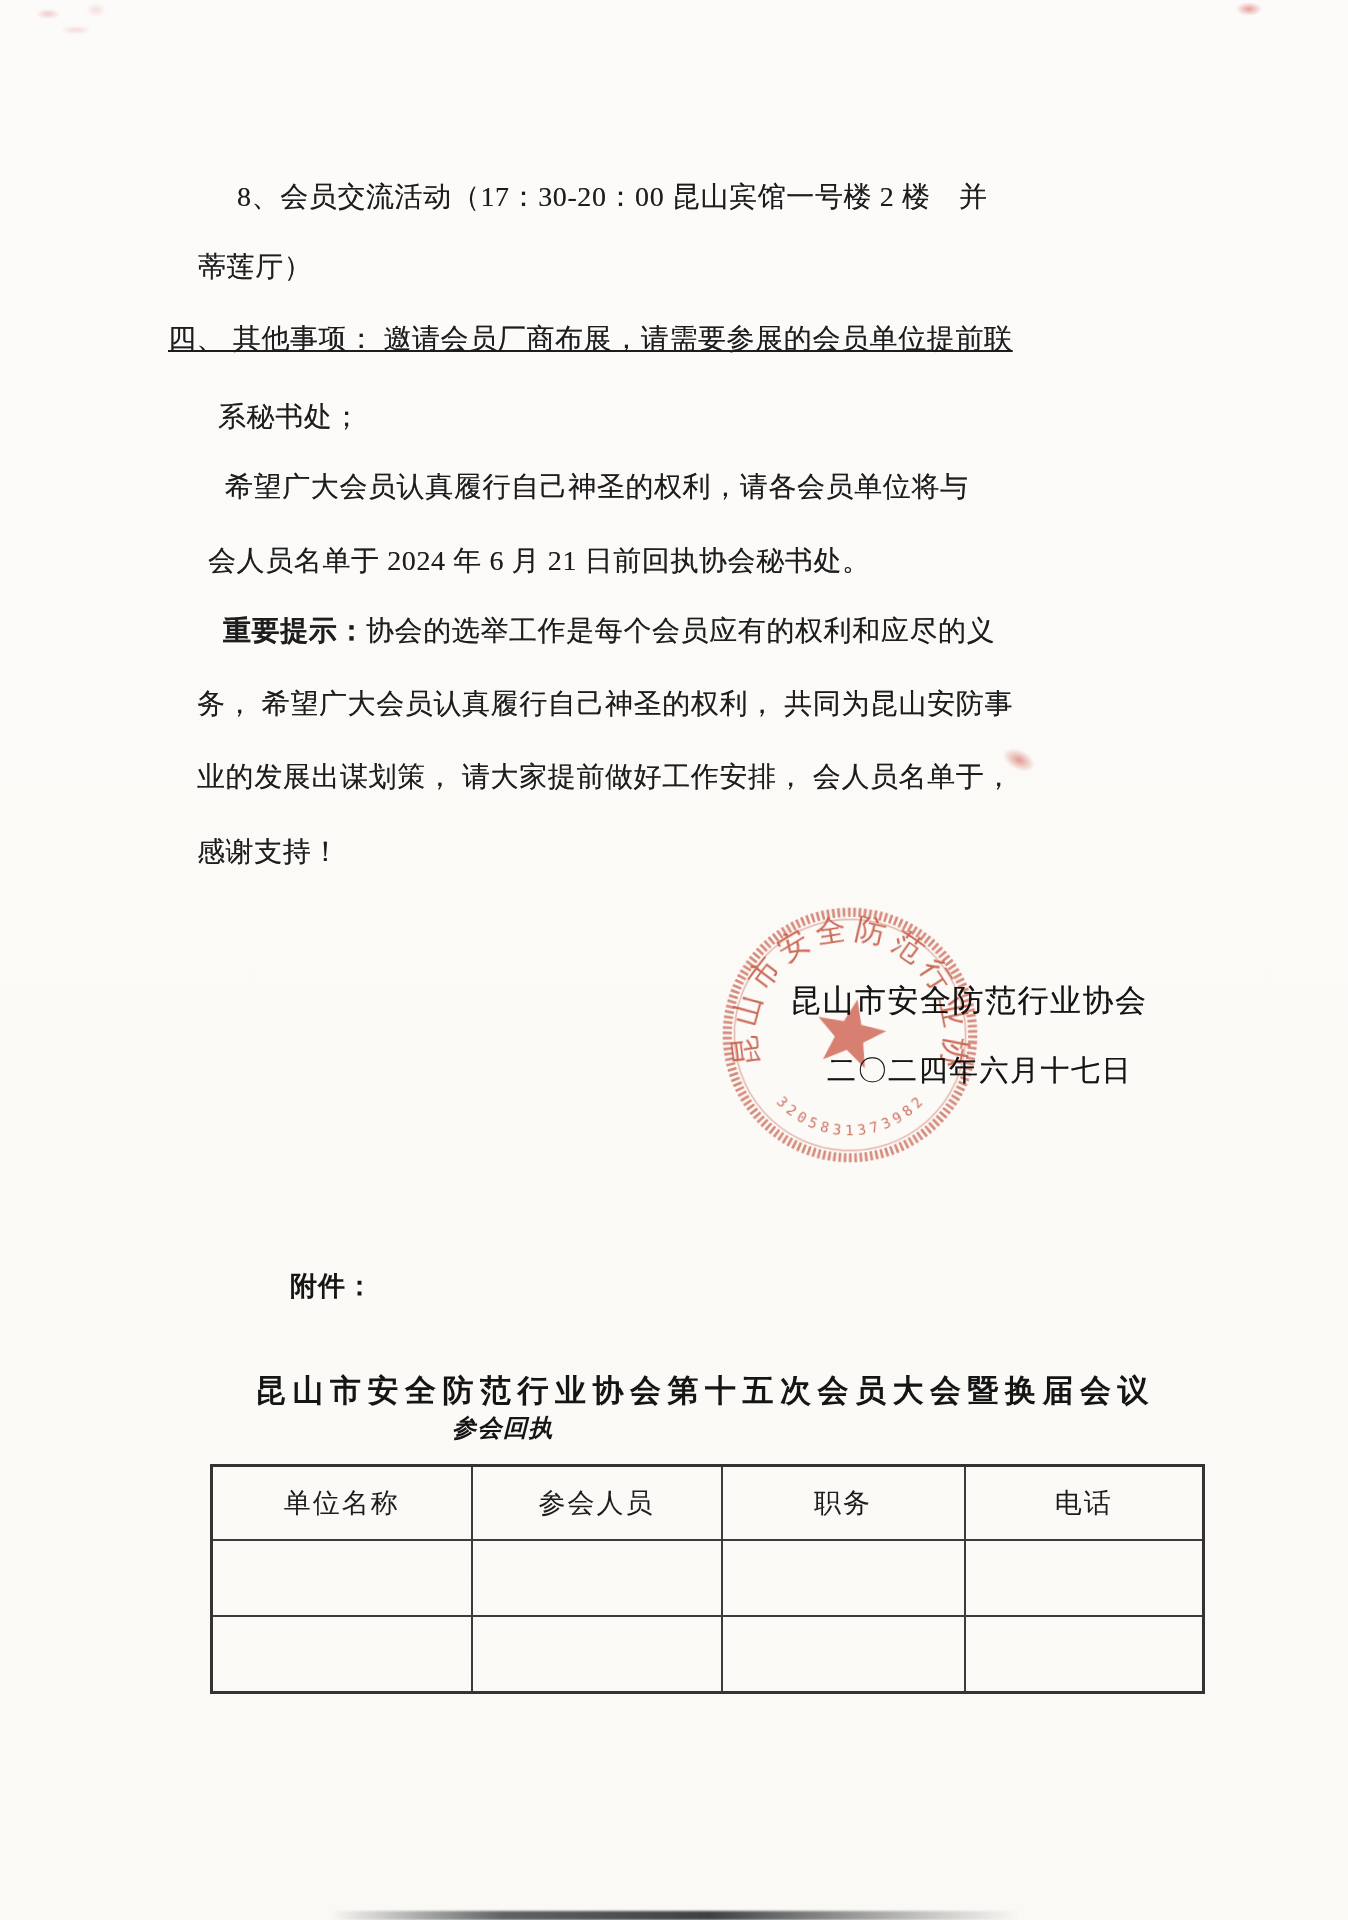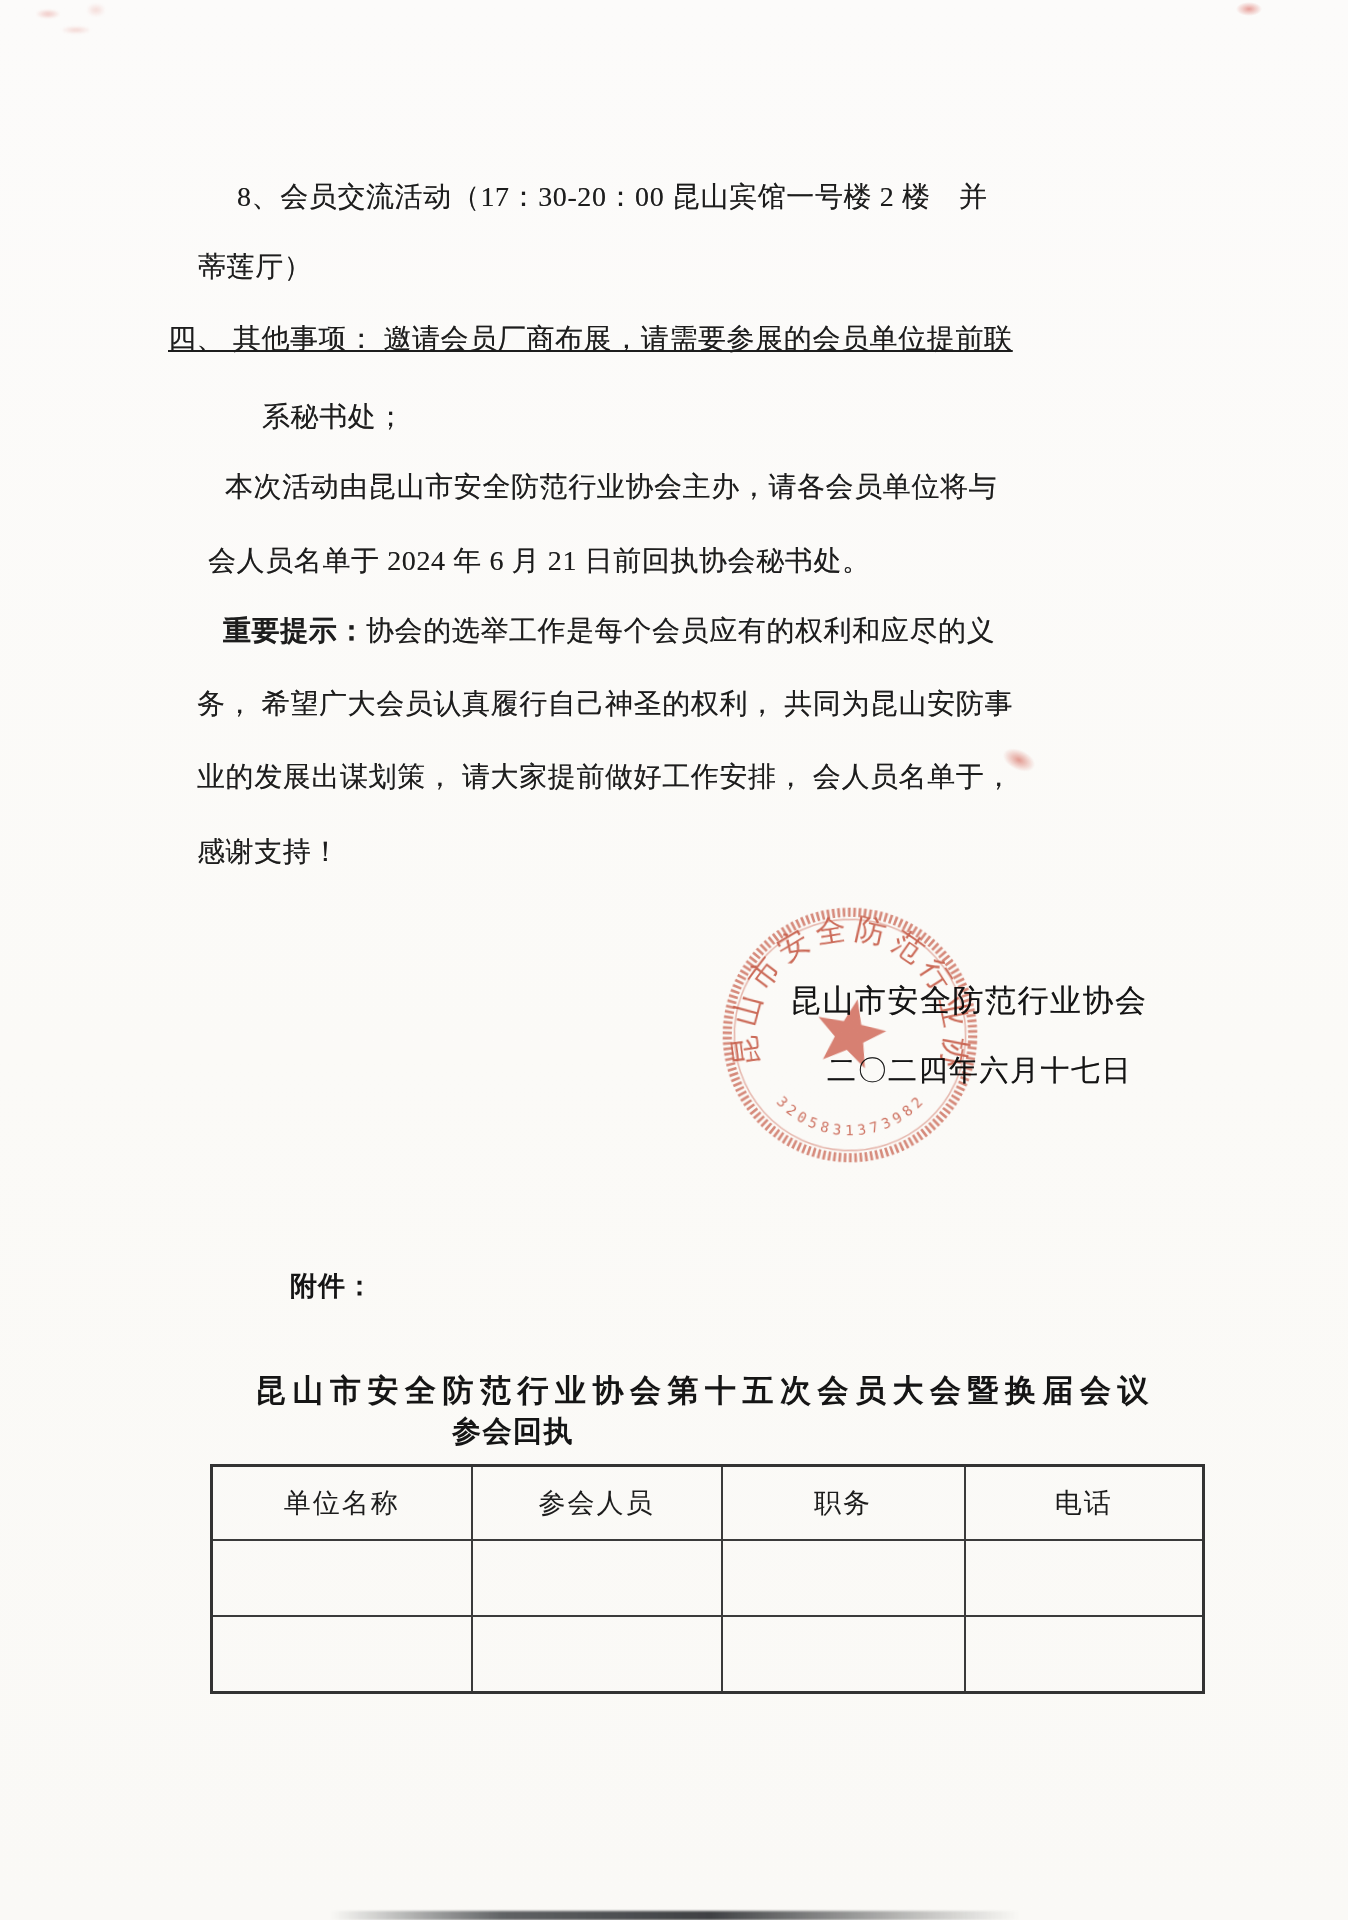--- a/index.html
+++ b/index.html
@@ -22,21 +22,21 @@
   .bline b{font-weight:700;}
   
   .sig{position:absolute;color:#141414;white-space:pre;
     text-shadow:0 0 .5px rgba(20,20,20,.5);}
   .sig-org{font-size:31px;letter-spacing:1.5px;}
   .sig-date{font-size:29px;letter-spacing:1.5px;}
   
   .heiti{font-family:"Liberation Sans","DejaVu Sans",sans-serif;font-weight:700;color:#151515;}
   .att-label{position:absolute;font-size:27px;letter-spacing:1px;}
   .att-title{position:absolute;font-size:31px;letter-spacing:6.5px;white-space:pre;margin-top:32px;}
-  .att-sub{position:absolute;font-size:29px;letter-spacing:1.5px;}
+  .att-sub{position:absolute;font-size:24px;letter-spacing:1.5px;font-style:italic;}
   
   table.reply{
     position:absolute;left:170px;top:1464px;width:992px;
     border-collapse:collapse;table-layout:fixed;margin-left:40px;
   }
   table.reply th,table.reply td{
     border:2px solid #3b3b3b;padding:0;
     font-weight:400;font-size:27px;color:#1c1c1c;
     text-align:center;vertical-align:middle;letter-spacing:2px;
   }
@@ -81,22 +81,22 @@
 <div class="page">
 
   <div class="smudge-tl"></div>
   <div class="smudge-tr"></div>
   <div class="dot-seal-right"></div>
   <div class="edge-bottom"></div>
 
   <div class="bline" style="left:237px;top:178px;">8、会员交流活动（17：30-20：00 昆山宾馆一号楼 2 楼　并</div>
   <div class="bline" style="left:198px;top:248px;">蒂莲厅）</div>
   <div class="bline" style="left:168px;top:320px;text-decoration:underline;">四、 其他事项： 邀请会员厂商布展，请需要参展的会员单位提前联</div>
-  <div class="bline" style="left:218px;top:398px;margin-left:44px;">系秘书处；</div>
-  <div class="bline" style="left:225px;top:468px;">本次活动由昆山市安全防范行业协会主办，请各会员单位将与</div>
+  <div class="bline" style="left:218px;top:398px;">系秘书处；</div>
+  <div class="bline" style="left:225px;top:468px;">希望广大会员认真履行自己神圣的权利，请各会员单位将与</div>
   <div class="bline" style="left:208px;top:542px;">会人员名单于 2024 年 6 月 21 日前回执协会秘书处。</div>
   <div class="bline" style="left:197px;top:685px;">务， 希望广大会员认真履行自己神圣的权利， 共同为昆山安防事</div>
   <div class="bline" style="left:223px;top:612px;"><b>重要提示：</b><span>协会的选举工作是每个会员应有的权利和应尽的义</span></div>
   <div class="bline" style="left:197px;top:758px;">业的发展出谋划策， 请大家提前做好工作安排， 会人员名单于，</div>
   <div class="bline" style="left:197px;top:833px;">感谢支持！</div>
 
   <div class="sig sig-org" style="left:790px;top:980px;">昆山市安全防范行业协会</div>
   <div class="sig sig-date" style="left:827px;top:1051px;">二〇二四年六月十七日</div>
 
   <svg class="seal" viewBox="0 0 280 280">

